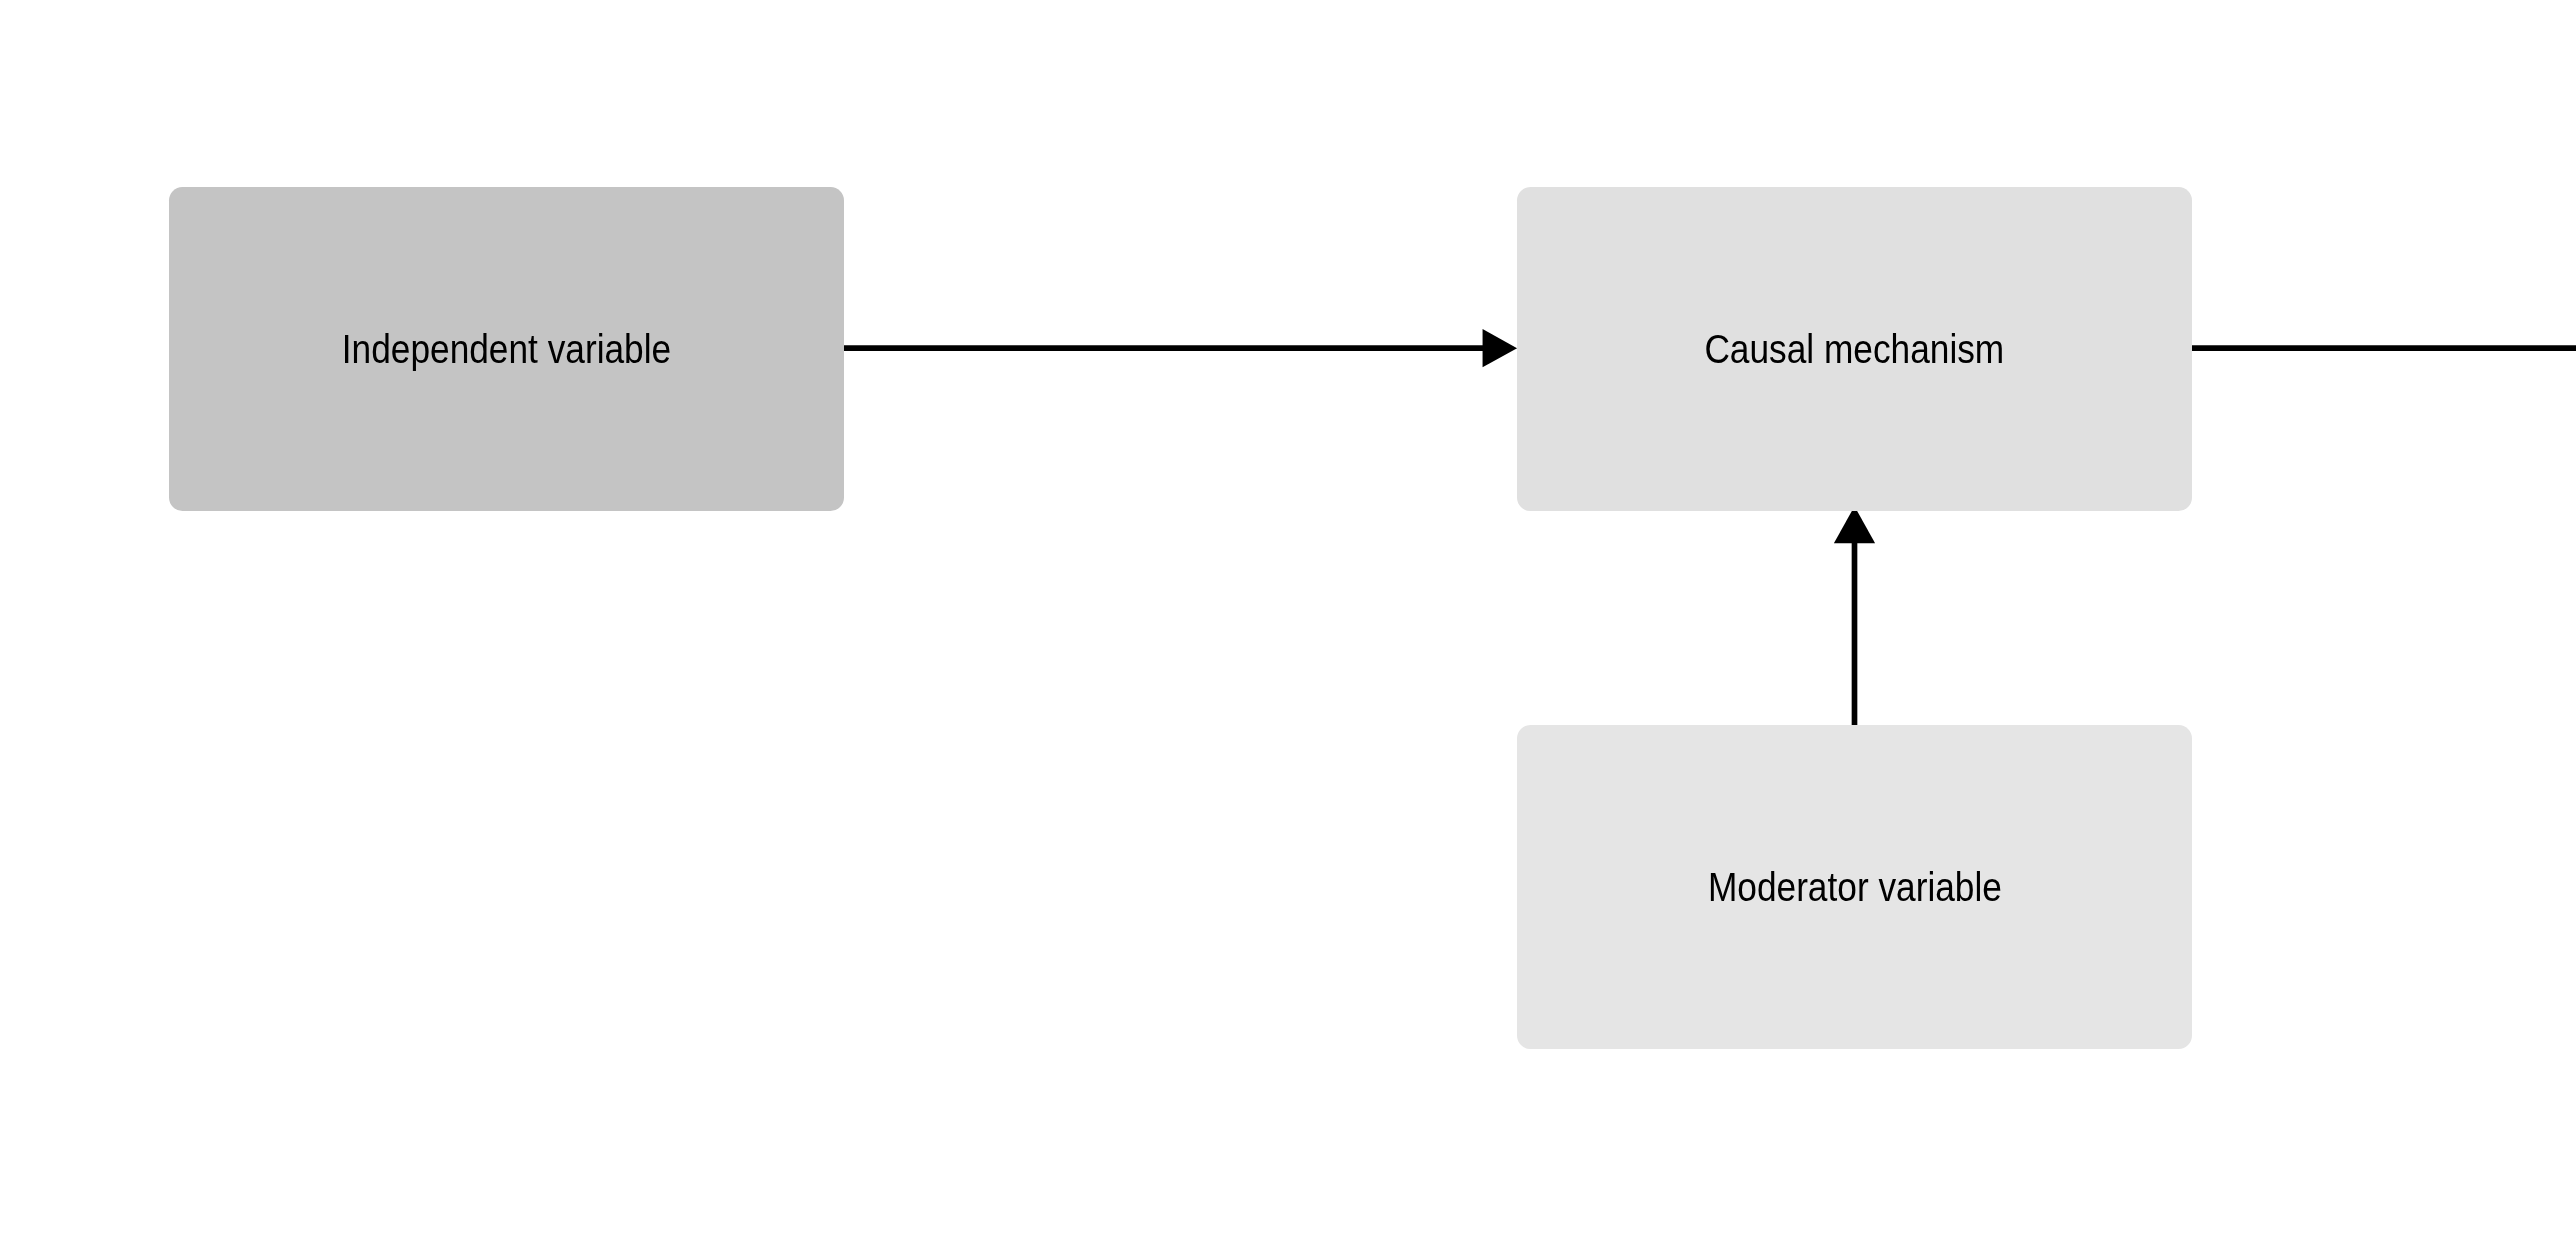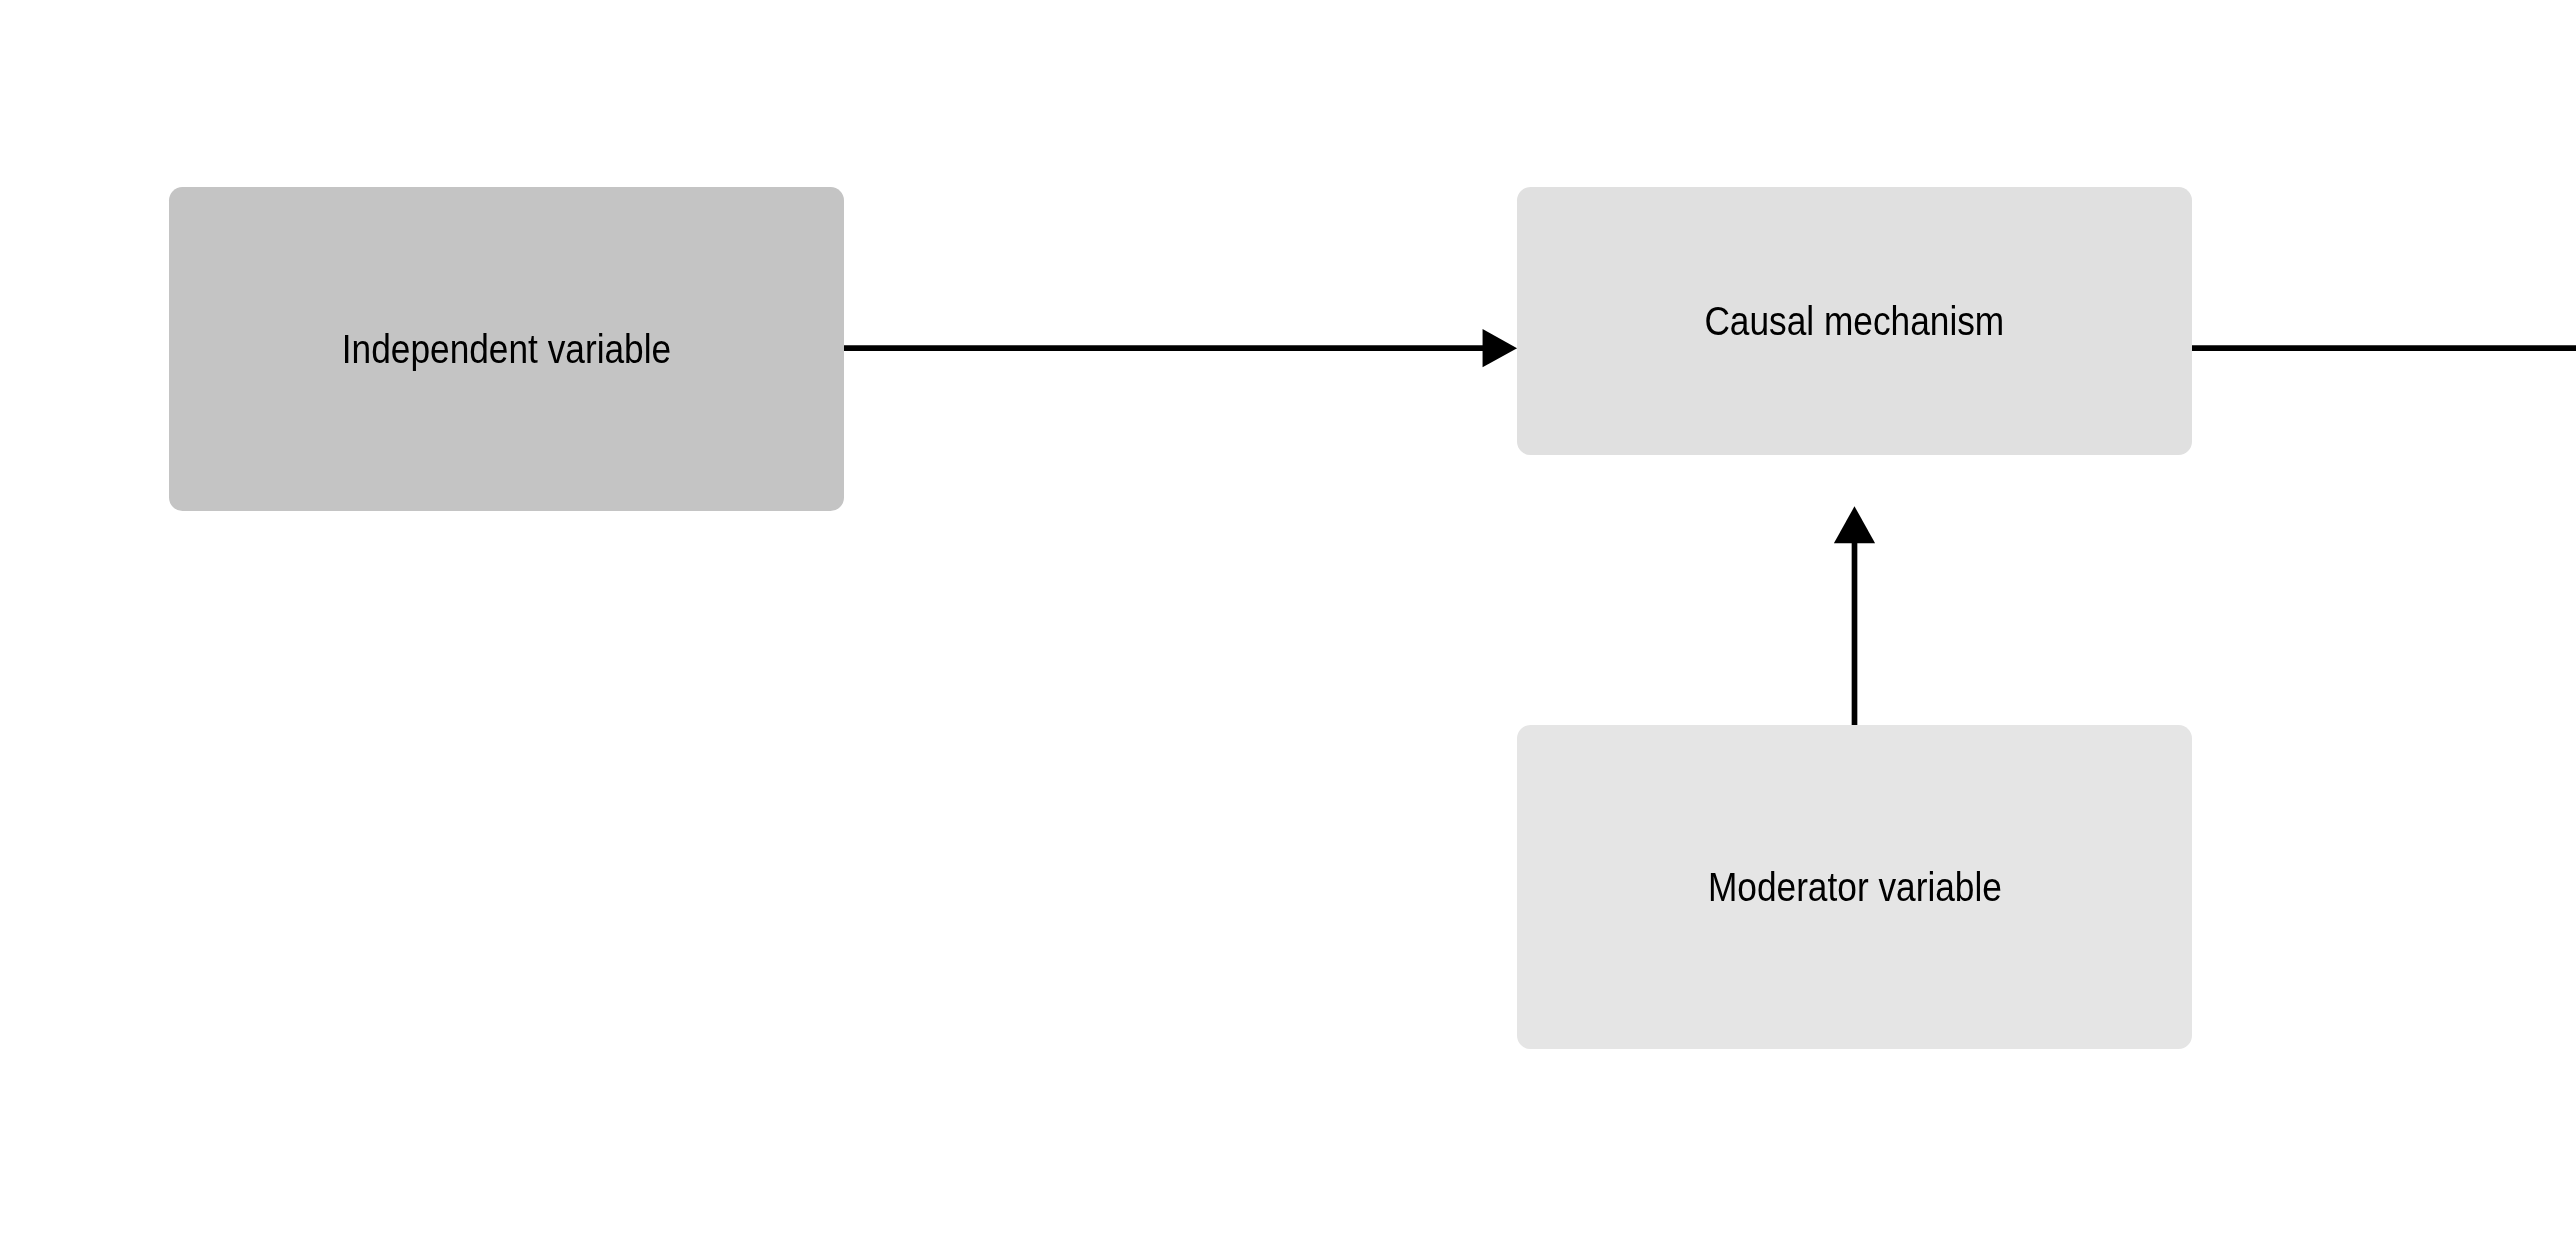--- a/index.html
+++ b/index.html
@@ -40,21 +40,21 @@
   #node-independent-variable {
     left: 169px;
     top: 187px;
     width: 675px;
     height: 324px;
   }
   #node-causal-mechanism {
     left: 1517px;
     top: 187px;
     width: 675px;
-    height: 268px;
+    height: 324px;
   }
   #node-moderator-variable {
     left: 1517px;
     top: 725px;
     width: 675px;
     height: 324px;
   }
   .edge-svg {
     position: absolute;
     left: 0;

